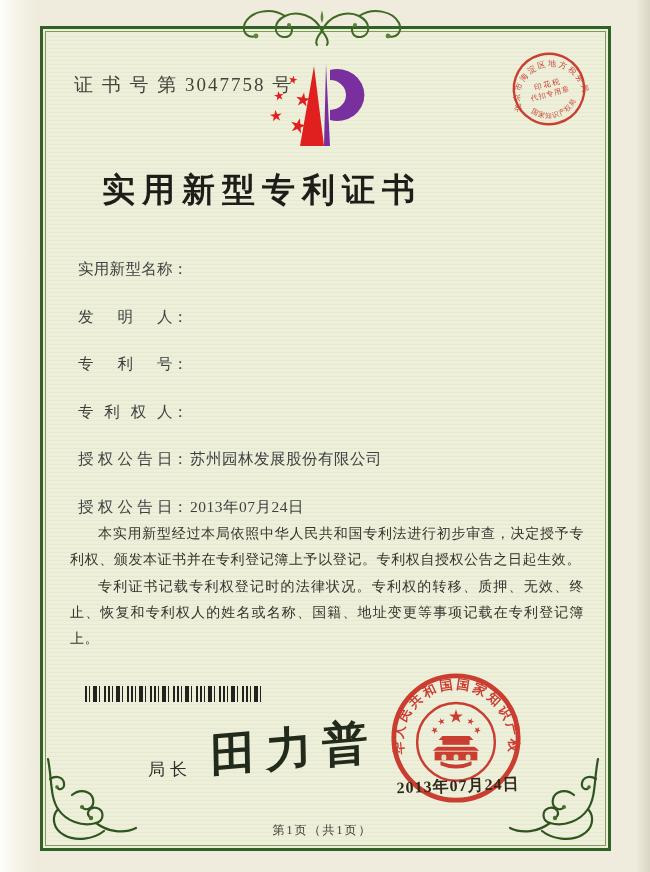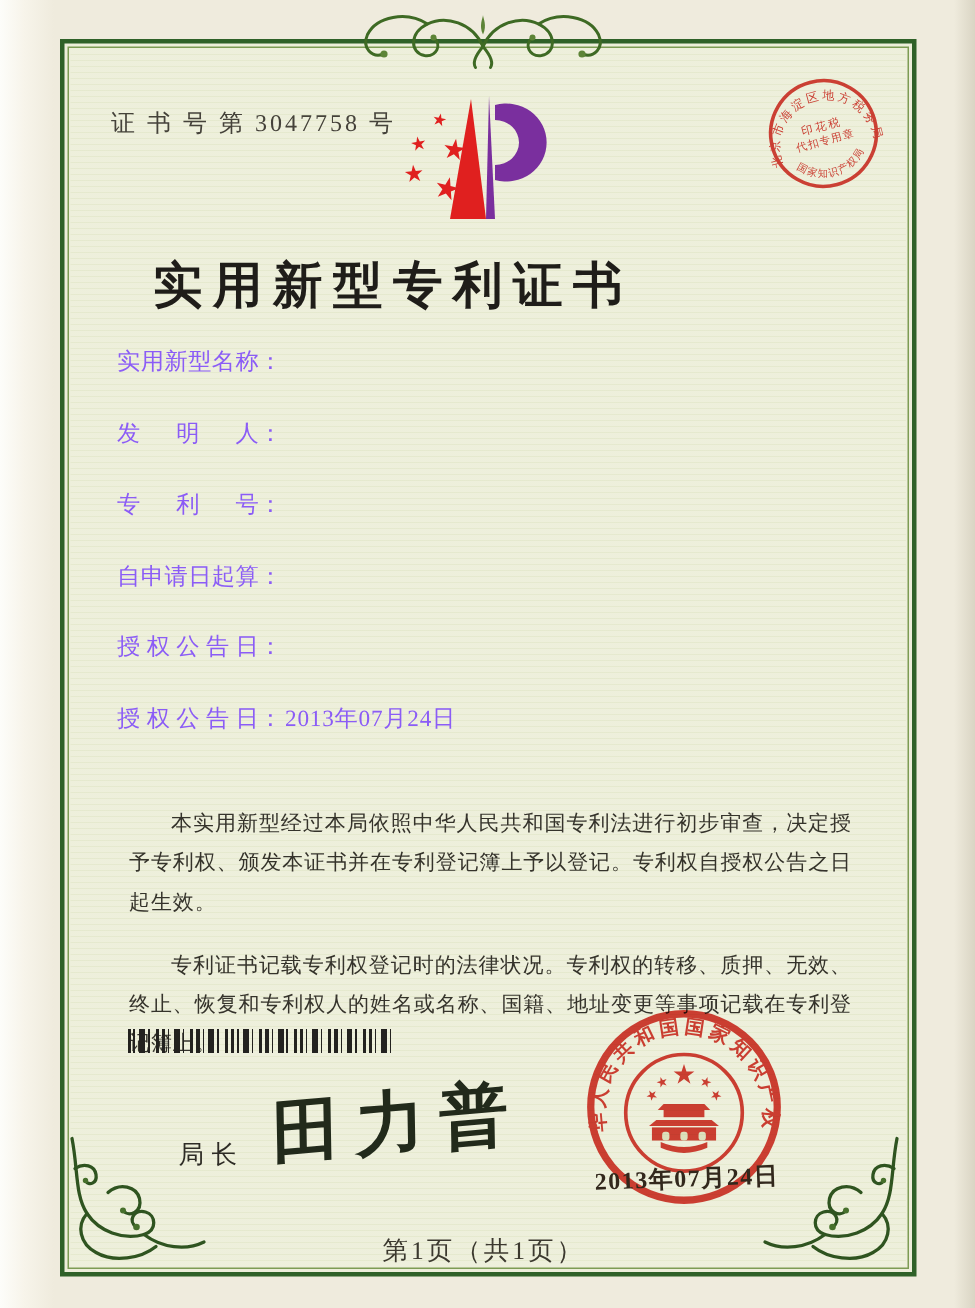--- a/index.html
+++ b/index.html
@@ -18,52 +18,52 @@
   .frame::before{content:"";position:absolute;inset:2px;border:1px solid #7d9c54;pointer-events:none;}
   .guilloche{position:absolute;inset:4px;
     background:repeating-linear-gradient(180deg,#eef0dc 0px,#eef0dc 3px,#e3e8cb 3px,#e3e8cb 4px);
     opacity:.75;}
   
   .ornament-top{position:absolute;left:227px;top:5px;width:190px;height:42px;}
   .corner-fl{position:absolute;width:96px;height:86px;top:757px;}
   .corner-fl.left{left:42px;}
   .corner-fl.right{left:508px;transform:scaleX(-1);}
   
-  .cert-no{position:absolute;left:74px;top:72px;font-size:16px;letter-spacing:2px;color:#45423a;text-align:center;}
+  .cert-no{position:absolute;left:74px;top:72px;font-size:19px;letter-spacing:2px;color:#45423a;text-align:center;}
   .logo{position:absolute;left:262px;top:58px;width:132px;height:100px;}
   .tax-seal{position:absolute;left:509px;top:49px;width:80px;height:80px;
     mix-blend-mode:multiply;opacity:.95;}
   .title{position:absolute;left:0;top:168px;width:524px;text-align:center;
     font-size:33px;font-weight:bold;letter-spacing:7px;color:#1f1d19;}
   
-  .fields{position:absolute;left:78px;top:218px;width:500px;color:#8b5cf6;font-size:15.5px;}
+  .fields{position:absolute;left:78px;top:246px;width:500px;color:#404040;font-size:15.5px;}
   .frow{height:47.5px;display:flex;align-items:center;white-space:nowrap;}
   .flabel{display:inline-block;width:6.1em;text-align:justify;text-align-last:justify;}
   .fcolon{margin-right:2px;}
   .fvalue{letter-spacing:.5px;}
   
   .paras{position:absolute;left:70px;top:521px;width:514px;
     font-size:14px;line-height:26.3px;color:#35332b;text-align:justify;}
-  .paras p{margin:16px;text-indent:2em;letter-spacing:.6px;}
+  .paras p{margin:0;text-indent:2em;letter-spacing:.6px;}
   
   .barcode{position:absolute;left:85px;top:686px;width:178px;height:16px;
     background:repeating-linear-gradient(90deg,
       #23221f 0 2px,transparent 2px 4px,#23221f 4px 5px,transparent 5px 8px,
       #23221f 8px 12px,transparent 12px 14px,#23221f 14px 15px,transparent 15px 19px,
       #23221f 19px 21px,transparent 21px 23px);}
-  .signoff{position:absolute;left:119px;top:716px;width:260px;height:90px;text-decoration:underline;}
+  .signoff{position:absolute;left:148px;top:716px;width:260px;height:90px;text-decoration:underline;}
   .sig-title{position:absolute;left:0;top:42px;font-size:17px;letter-spacing:5px;color:#2e2c26;}
   .sig-name{position:absolute;left:62px;top:2px;font-size:46px;font-weight:bold;
     color:#222a1b;transform:rotate(-5deg) skewX(-4deg);letter-spacing:10px;white-space:nowrap;}
   .office-seal{position:absolute;left:388px;top:670px;width:136px;height:136px;
     mix-blend-mode:multiply;opacity:.96;}
   .seal-date{position:absolute;left:388px;top:776px;width:140px;text-align:center;
     font-size:16px;font-weight:bold;letter-spacing:1px;color:#32281c;transform:rotate(-2deg);}
   .footer{position:absolute;left:40px;top:822px;width:565px;text-align:center;
-    font-size:17px;letter-spacing:2px;color:#3c392f;}
+    font-size:12px;letter-spacing:2px;color:#3c392f;}
   svg text{font-family:"Liberation Serif","DejaVu Serif",serif;}
 </style>
 </head>
 <body>
 
 <svg width="0" height="0" style="position:absolute" aria-hidden="true">
   <defs>
     <polygon id="star5" points="0,-10 2.245,-3.09 9.511,-3.09 3.633,1.18 5.878,8.09 0,3.82 -5.878,8.09 -3.633,1.18 -9.511,-3.09 -2.245,-3.09"></polygon>
   </defs>
 </svg>
@@ -163,26 +163,27 @@
   </div>
   <div class="frow">
     <span class="flabel">发明人</span>
       <span class="fcolon">：</span>
   </div>
   <div class="frow">
     <span class="flabel">专利号</span>
       <span class="fcolon">：</span>
   </div>
   <div class="frow">
-    <span class="flabel">自申请日起算</span>
+    <span class="flabel">专利权人</span>
       <span class="fcolon">：</span>
   </div>
   <div class="frow">
     <span class="flabel">授权公告日</span>
       <span class="fcolon">：</span>
+      <span class="fvalue">苏州园林发展股份有限公司</span>
   </div>
   <div class="frow">
     <span class="flabel">授权公告日</span>
       <span class="fcolon">：</span>
       <span class="fvalue">2013年07月24日</span>
   </div>
 </div>
 
 <div class="paras">
   <p>本实用新型经过本局依照中华人民共和国专利法进行初步审查，决定授予专利权、颁发本证书并在专利登记簿上予以登记。专利权自授权公告之日起生效。</p>

